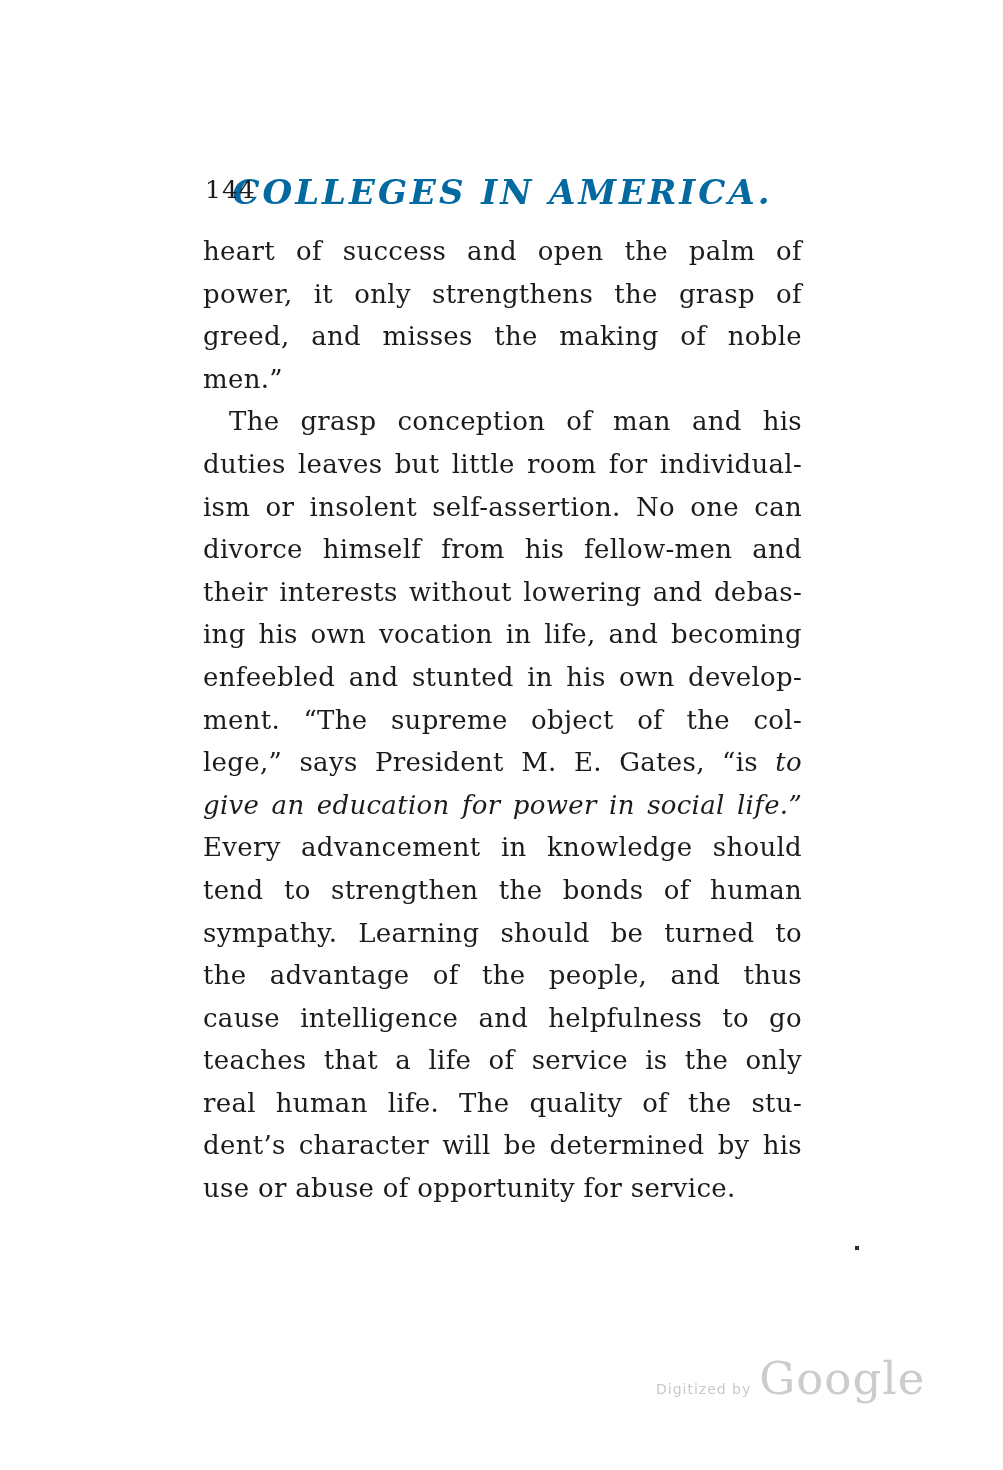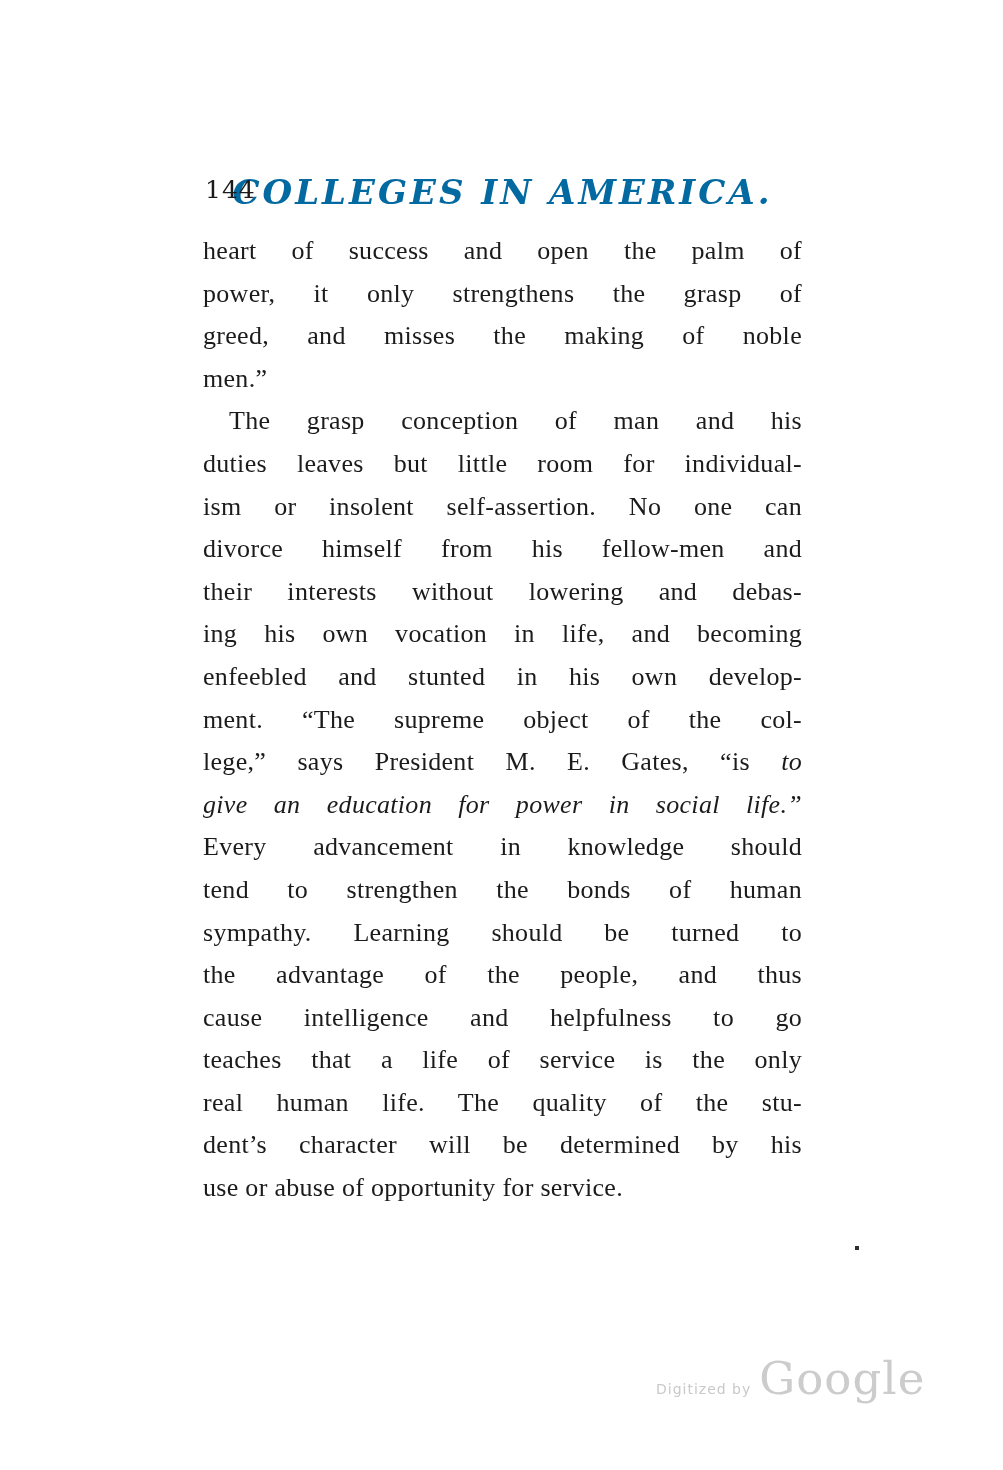--- a/index.html
+++ b/index.html
@@ -39,21 +39,20 @@
     font-size: 34px;
     letter-spacing: 3px;
     color: #0369a1;
     white-space: nowrap;
   }
   .body-text {
     position: absolute;
     top: 230px;
     left: 203px;
     width: 599px;
-    font-family: Liberation Serif, serif;
   }
   .line {
     font-size: 26px;
     line-height: 42.6px;
     letter-spacing: 0.3px;
     text-align: justify;
     text-align-last: justify;
     white-space: normal;
     color: #1b1b1b;
   }

